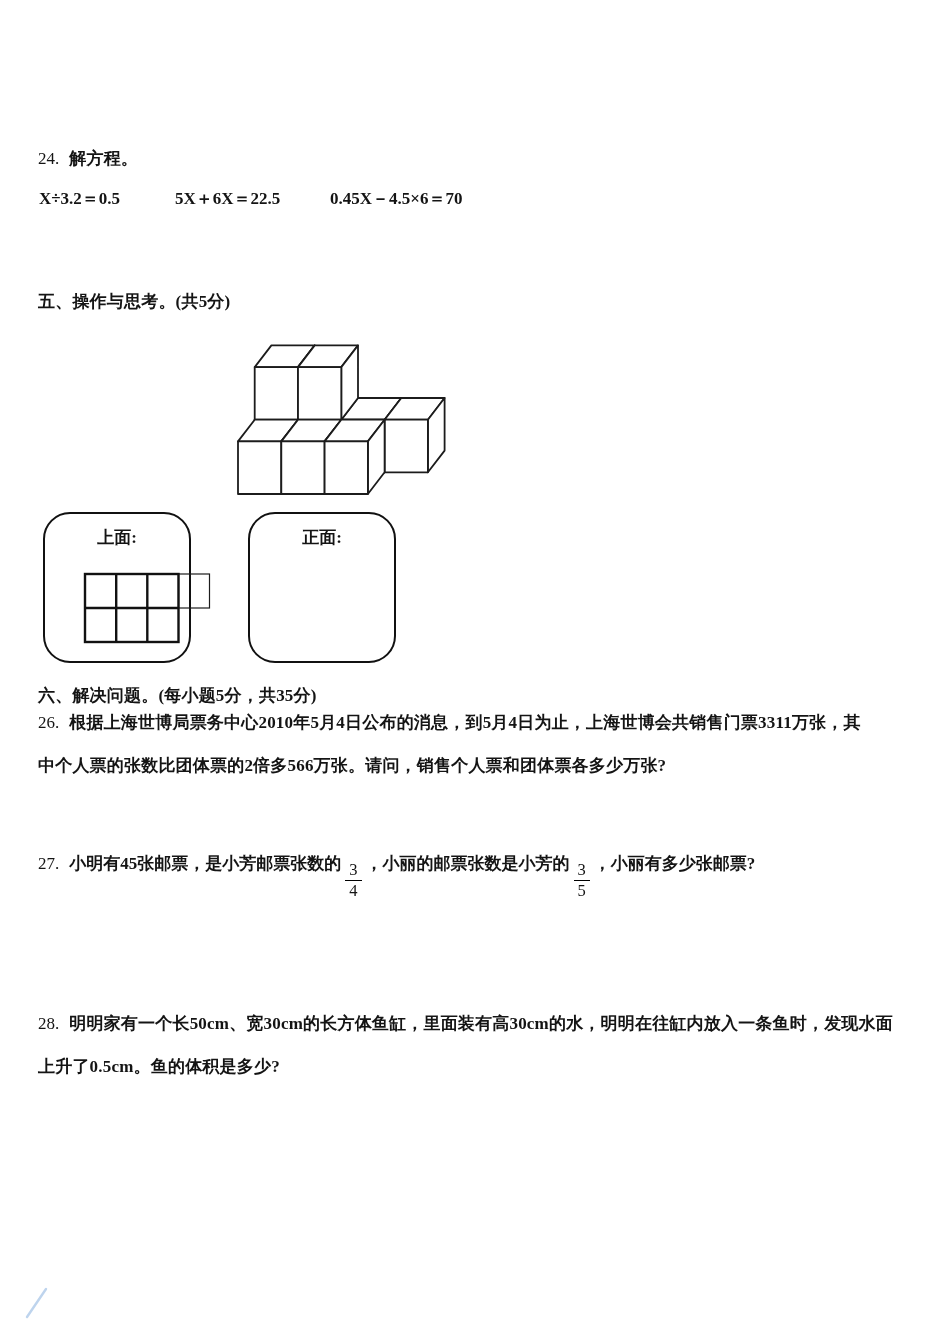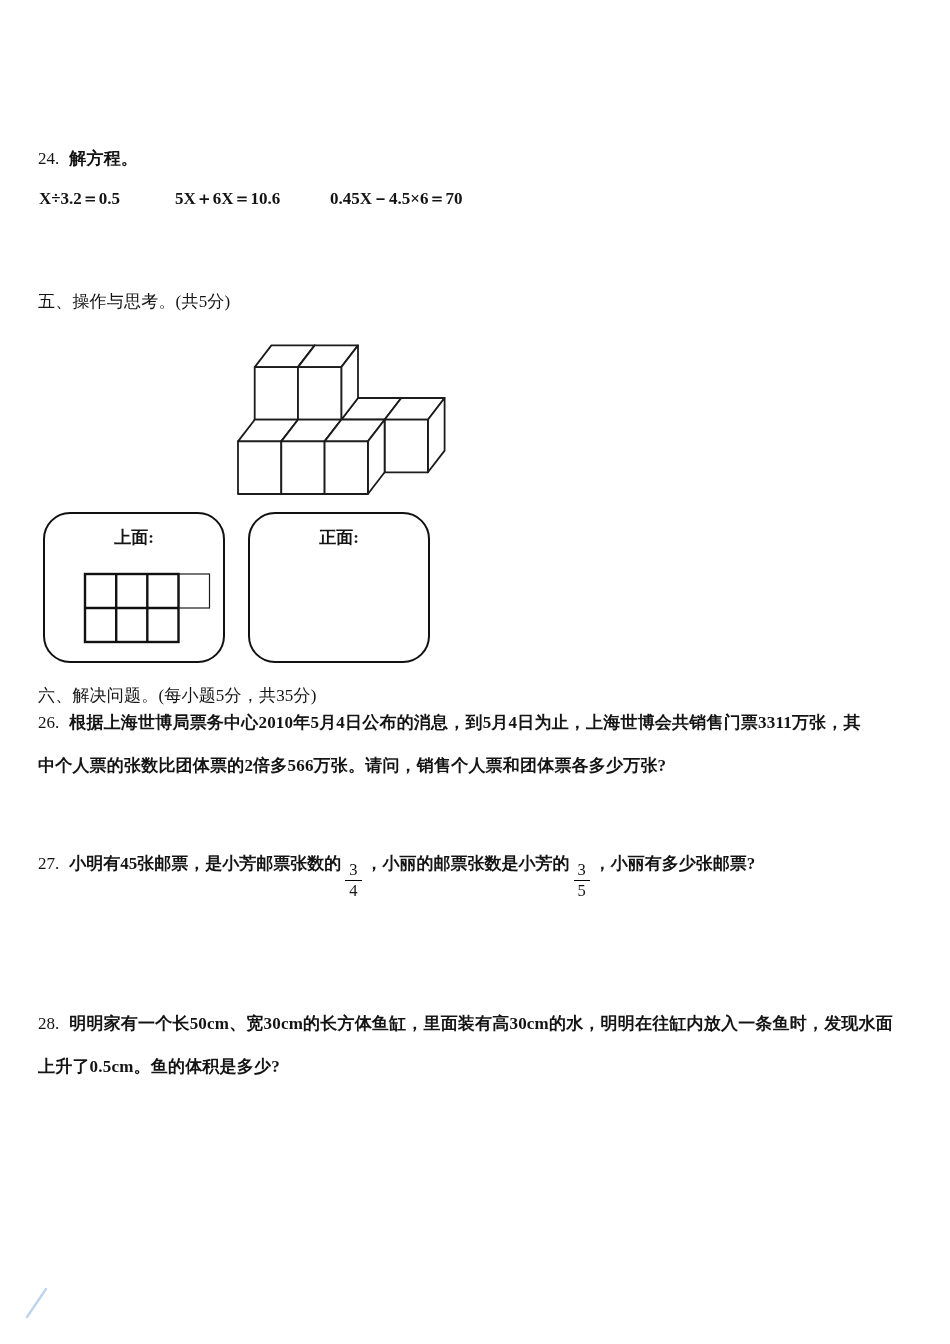--- a/index.html
+++ b/index.html
@@ -4,26 +4,26 @@
 <style>
   * { margin:0; padding:0; box-sizing:border-box; }
   html,body { background:#ffffff; }
   .page {
     position:relative; width:950px; height:1344px; background:#ffffff;
     overflow:hidden; margin:0 auto;
     font-family:"Liberation Serif","DejaVu Serif",serif; color:#141414;padding-left:24px;
   }
   .line { position:absolute; left:38px; right:30px; font-size:17px; font-weight:700; letter-spacing:0.2px; white-space:nowrap; }
   .qnum { font-weight:400; margin-right:10px; letter-spacing:0; }
-  .heading { font-weight:400; }
+  .heading { font-weight:700; }
   .eqrow { position:absolute; left:0; right:4px; height:22px;text-align:center; }
   .eq { position:absolute; font-size:17px; font-weight:700; white-space:nowrap; }
   .cube-figure { position:absolute; left:230px; top:344px; }
   .abox {
-    position:absolute; top:512px; width:182px; height:151px;
+    position:absolute; top:512px; width:148px; height:151px;
     border:2.2px solid #111; border-radius:27px; background:#fff;
   }
   .abox .blabel { display:block; text-align:center; margin-top:12px; font-size:17px; font-weight:700; }
   .grid-svg { position:absolute; left:38px; top:58px; }
   .frac {
     display:inline-flex; flex-direction:column; align-items:center;
     vertical-align:-0.35em; line-height:1; margin:0 4px; font-weight:400; font-size:16.5px;
   }
   .frac .num { padding:0 4px 2px 4px; }
   .frac .den { border-top:1.6px solid #000; padding:2px 4px 0 4px; }
@@ -33,21 +33,21 @@
 </head>
 <body>
 
 <div class="page">
 
   <div class="line" style="top:147px">
     <span class="qnum">24.</span><span>解方程。</span>
   </div>
   <div class="eqrow" style="top:187px">
     <span class="eq" style="left:39px">X÷3.2＝0.5</span>
-    <span class="eq" style="left:175px">5X＋6X＝10.6</span>
+    <span class="eq" style="left:175px">5X＋6X＝22.5</span>
     <span class="eq" style="left:330px">0.45X－4.5×6＝70</span>
   </div>
 
   <div class="line heading" style="top:290px">五、操作与思考。(共5分)</div>
 
 
   <svg class="cube-figure" id="cube-svg" width="230" height="156" viewBox="0 0 230 156">
       <polygon points="24.7,75.7 41.4,54.0 84.7,54.0 68.0,75.7" fill="#ffffff" stroke="#1c1c1c" stroke-width="1.8" stroke-linejoin="round"></polygon>
       <polygon points="68.0,75.7 84.7,54.0 84.7,106.6 68.0,128.3" fill="#ffffff" stroke="#1c1c1c" stroke-width="1.8" stroke-linejoin="round"></polygon>
       <polygon points="24.7,75.7 68.0,75.7 68.0,128.3 24.7,128.3" fill="#ffffff" stroke="#1c1c1c" stroke-width="1.8" stroke-linejoin="round"></polygon>

